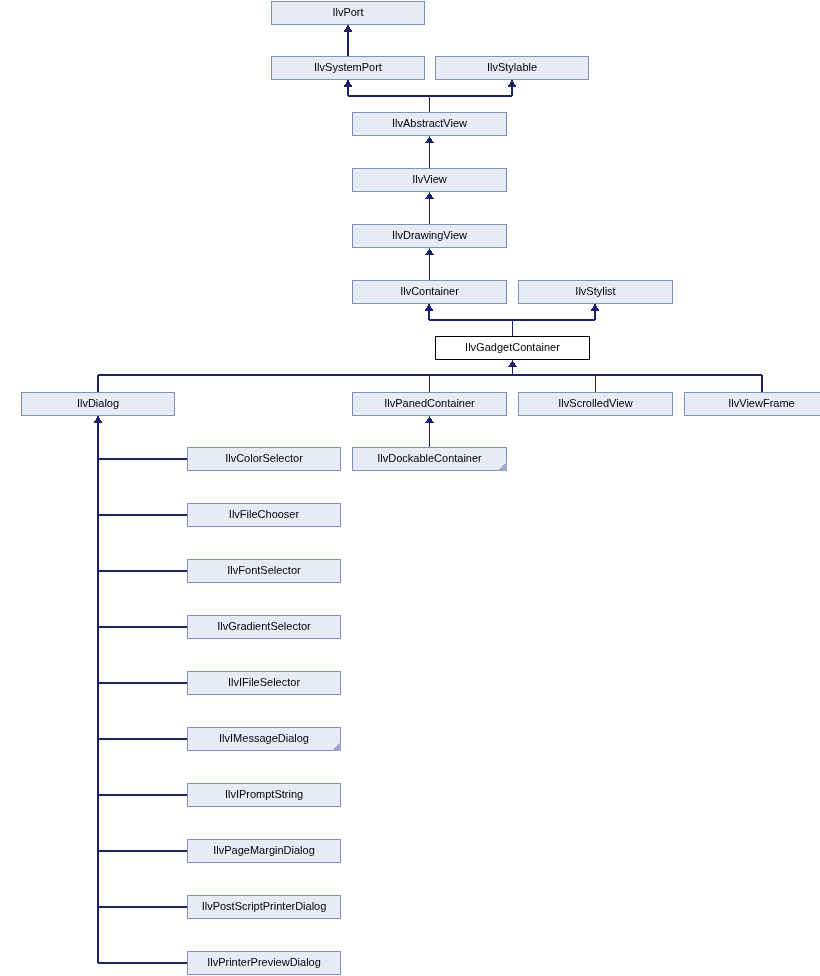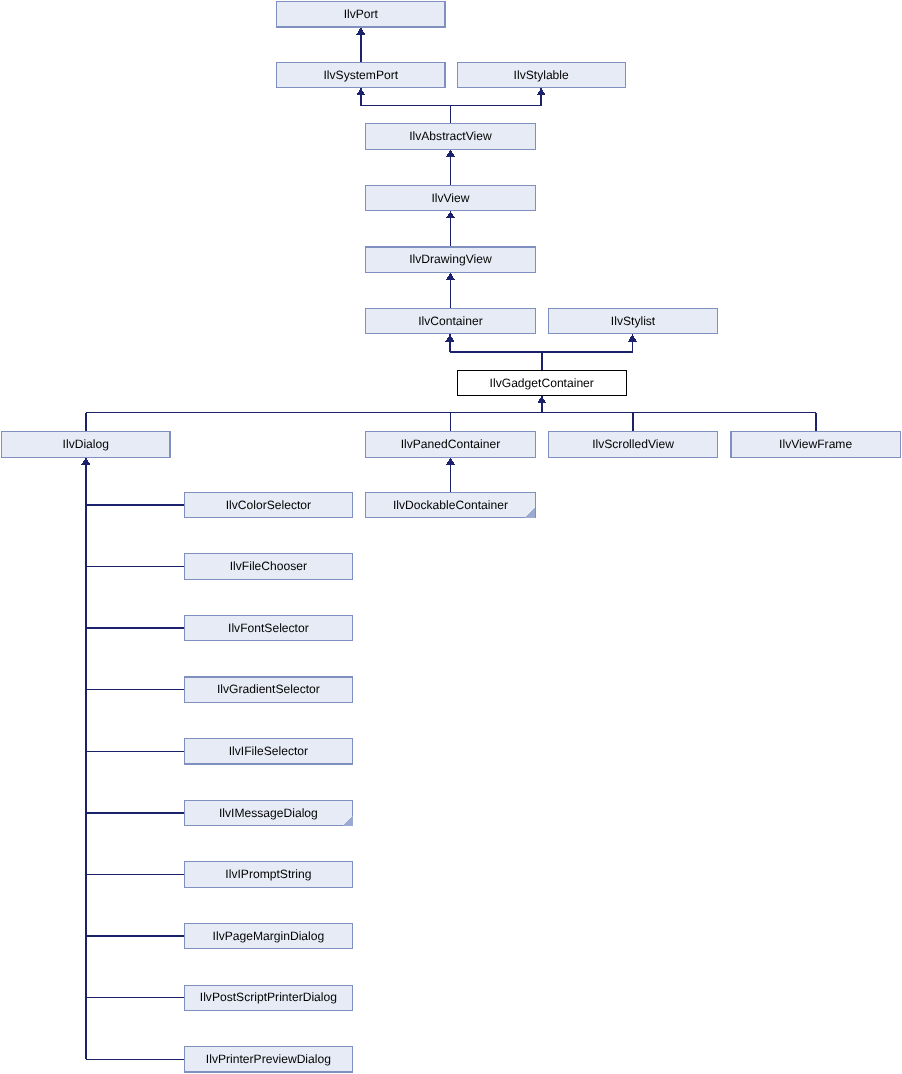--- a/index.html
+++ b/index.html
@@ -11,20 +11,21 @@
   body {
     width: 820px;
     height: 976px;
     overflow: hidden;
     font-family: "Liberation Sans", sans-serif;
   }
   #diagram-root {
     position: relative;
     width: 700px;
     height: 976px;
+    padding-left: 20px;
   }
   svg#hierarchy-svg {
     display: block;
     width: 820px;
     height: 976px;
     shape-rendering: crispEdges;
   }
   .node-box {
     fill: #e7ebf5;
     stroke: #7e8fc0;

